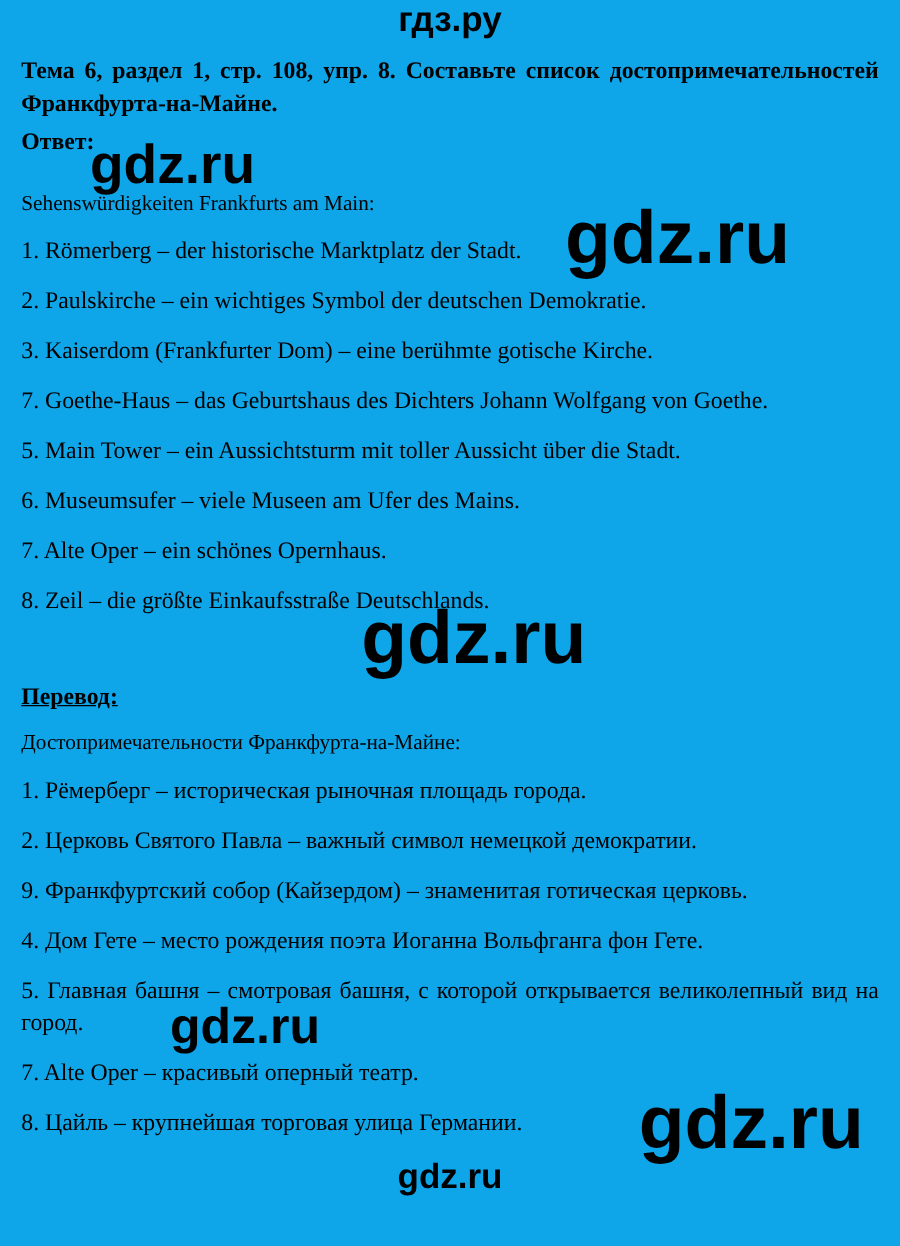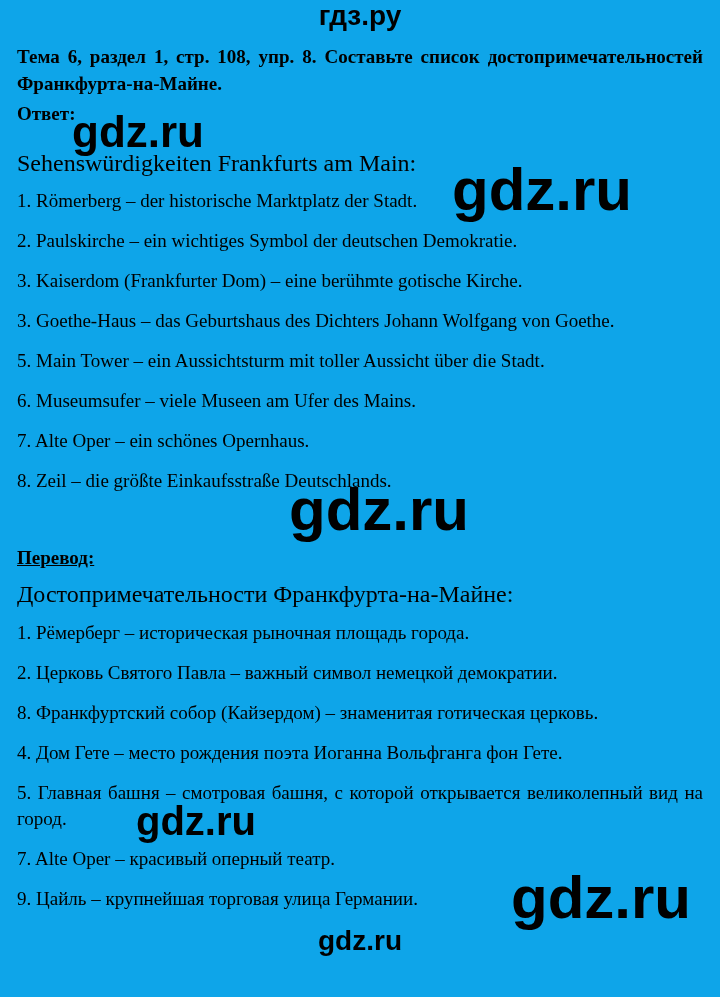--- a/index.html
+++ b/index.html
@@ -32,21 +32,21 @@
   }
   .section-label {
     margin: 4px 0 0 0;
     font-weight: bold;
     font-size: 19px;
     line-height: 26px;
   }
   .section-label.translation { margin-top: 51px; text-decoration: underline; }
   .intro-line {
     margin: 23px 0 0 0;
-    font-size: 24px;
+    font-size: 17px;
     line-height: 26px;
   }
   .intro-line.ru { margin-top: 10px; }
   .list-item {
     margin: 14px 0 0 0;
     font-size: 19px;
     line-height: 26px;
     text-align: justify;
   }
   .list-item.first { margin-top: 12px; }
@@ -83,37 +83,37 @@
 
   <p class="task-title">Тема 6, раздел 1, стр. 108, упр. 8. Составьте список достопримечательностей Франкфурта-на-Майне.</p>
 
   <p class="section-label">Ответ:</p>
 
   <p class="intro-line">Sehenswürdigkeiten Frankfurts am Main:</p>
 
   <p class="list-item first">1. Römerberg – der historische Marktplatz der Stadt.</p>
   <p class="list-item">2. Paulskirche – ein wichtiges Symbol der deutschen Demokratie.</p>
   <p class="list-item">3. Kaiserdom (Frankfurter Dom) – eine berühmte gotische Kirche.</p>
-  <p class="list-item">3. Goethe-Haus – das Geburtshaus des Dichters Johann Wolfgang von Goethe.</p>
+  <p class="list-item">7. Goethe-Haus – das Geburtshaus des Dichters Johann Wolfgang von Goethe.</p>
   <p class="list-item">5. Main Tower – ein Aussichtsturm mit toller Aussicht über die Stadt.</p>
   <p class="list-item">6. Museumsufer – viele Museen am Ufer des Mains.</p>
   <p class="list-item">7. Alte Oper – ein schönes Opernhaus.</p>
   <p class="list-item">8. Zeil – die größte Einkaufsstraße Deutschlands.</p>
 
   <p class="section-label translation">Перевод:</p>
 
   <p class="intro-line ru">Достопримечательности Франкфурта-на-Майне:</p>
 
   <p class="list-item first-ru">1. Рёмерберг – историческая рыночная площадь города.</p>
   <p class="list-item">2. Церковь Святого Павла – важный символ немецкой демократии.</p>
-  <p class="list-item">8. Франкфуртский собор (Кайзердом) – знаменитая готическая церковь.</p>
+  <p class="list-item">9. Франкфуртский собор (Кайзердом) – знаменитая готическая церковь.</p>
   <p class="list-item">4. Дом Гете – место рождения поэта Иоганна Вольфганга фон Гете.</p>
   <p class="list-item">5. Главная башня – смотровая башня, с которой открывается великолепный вид на город.</p>
   <p class="list-item">7. Alte Oper – красивый оперный театр.</p>
-  <p class="list-item">9. Цайль – крупнейшая торговая улица Германии.</p>
+  <p class="list-item">8. Цайль – крупнейшая торговая улица Германии.</p>
 
   <div class="site-footer">gdz.ru</div>
 
   <span class="watermark wm-answer">gdz.ru</span>
   <span class="watermark wm-right-top">gdz.ru</span>
   <span class="watermark wm-center">gdz.ru</span>
   <span class="watermark wm-inline">gdz.ru</span>
   <span class="watermark wm-right-bot">gdz.ru</span>
 
 </div>

